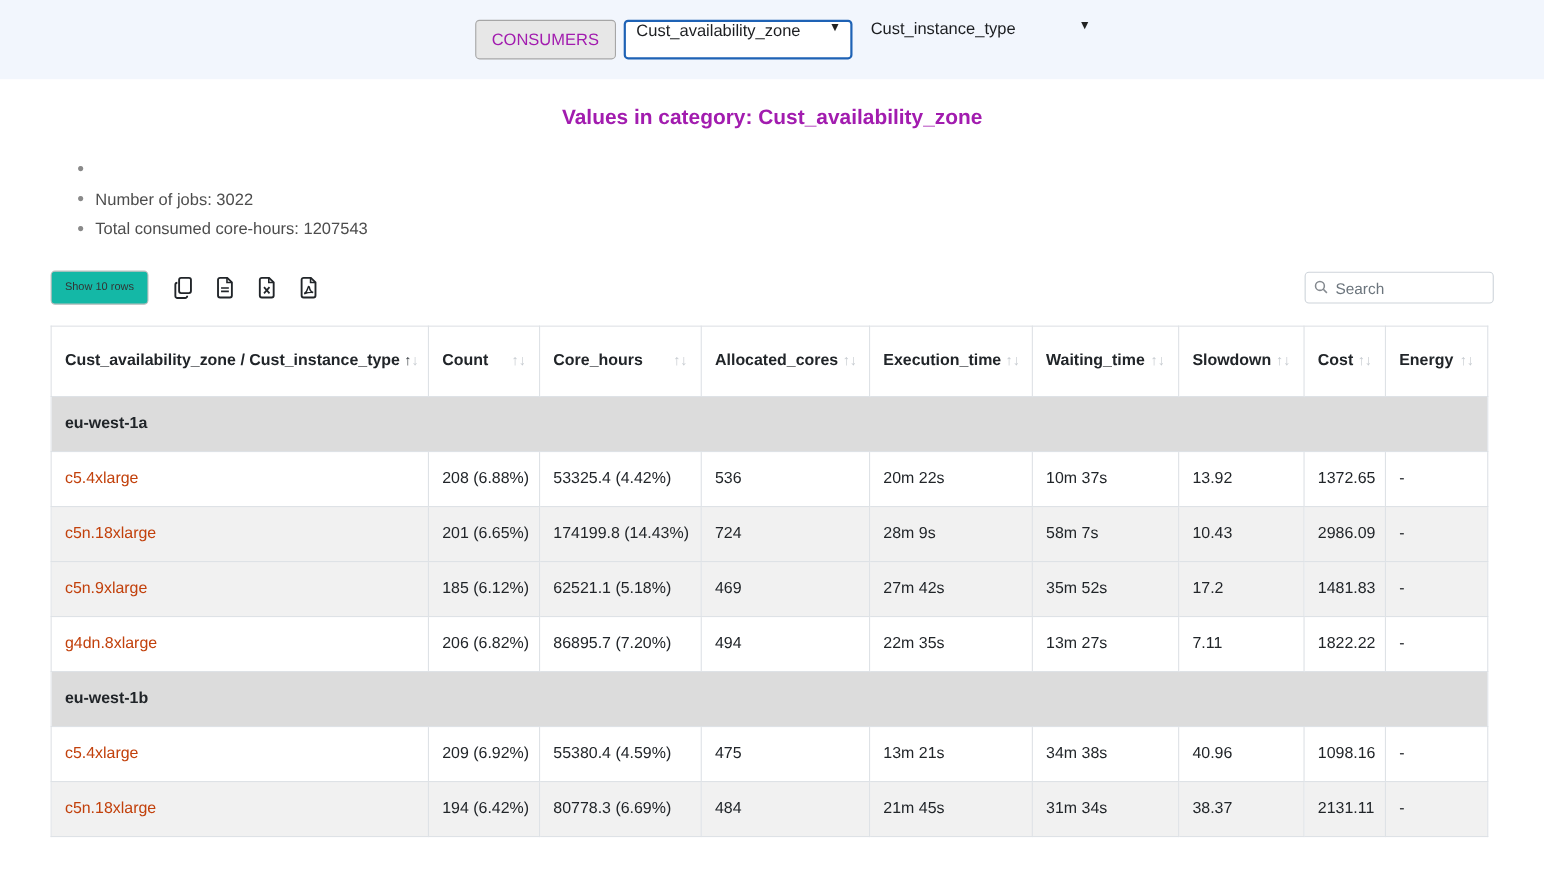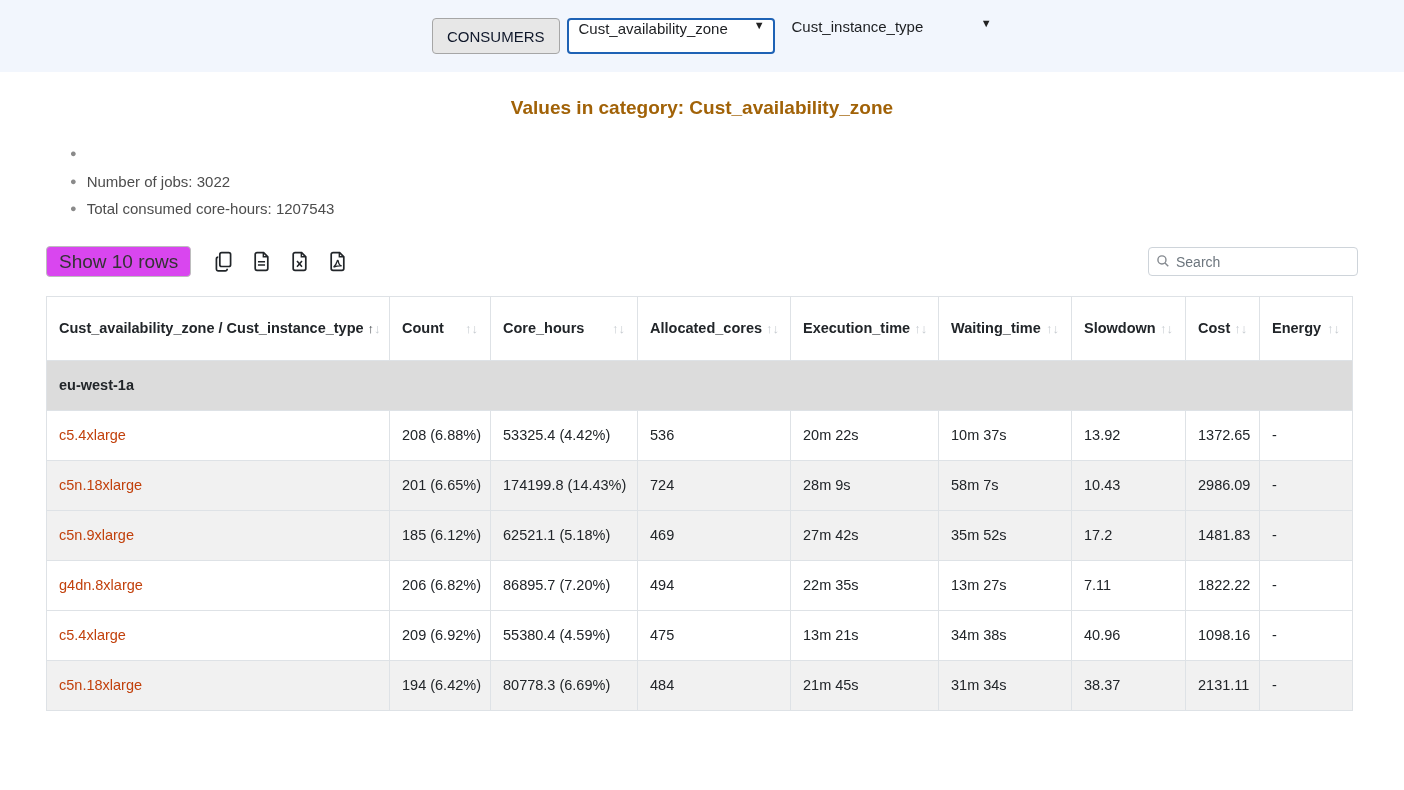--- a/index.html
+++ b/index.html
@@ -19,21 +19,21 @@
     align-items: center;
     padding-left: 432px;
   }
   .consumers-btn {
     height: 36px;
     padding: 0 14px;
     background: #e7e7e7;
     border: 1px solid #a6a6a6;
     border-radius: 4px;
     font-size: 15px;
-    color: #0f172a;
+    color: #a21caf;
     cursor: pointer;
     font-family: "Liberation Sans", sans-serif;
   }
   .select-box {
     height: 36px;
     display: flex;
     justify-content: space-between;
     cursor: pointer;
     font-size: 15px;
     color: #1c1e21;
@@ -58,21 +58,21 @@
     color: #222;
     line-height: 1;
   }
 
   
   .page-title {
     margin-top: 25px;
     text-align: center;
     font-size: 19px;
     font-weight: bold;
-    color: #a16207;
+    color: #a21caf;
   }
   .stats-list {
     margin: 24px 0 0 70px;
     list-style: none;
   }
   .stats-list li {
     display: flex;
     align-items: baseline;
     font-size: 15px;
     color: #4d4d4d;
@@ -90,24 +90,24 @@
   .toolbar {
     margin: 21px 46px 0 46px;
     display: flex;
     align-items: center;
     justify-content: space-between;
   }
   .toolbar-left { display: flex; align-items: center; }
   .show-rows-btn {
     height: 31px;
     padding: 0 12px;
-    background: #d946ef;
+    background: #14b8a6;
     border: 1px solid #bdbdbd;
     border-radius: 4px;
-    font-size: 19px;
+    font-size: 10px;
     color: #333;
     cursor: pointer;
     font-family: "Liberation Sans", sans-serif;
   }
   .export-group { display: flex; align-items: center; margin-left: 13px; }
   .icon-btn {
     width: 38px; height: 34px;
     background: transparent;
     border: none;
     display: flex;
@@ -116,21 +116,21 @@
     cursor: pointer;
   }
   .icon-btn svg { display: block; }
 
   .search-wrap { position: relative; }
   .search-wrap svg {
     position: absolute;
     left: 8px; top: 7px;
   }
   .search-input {
-    width: 210px;
+    width: 172px;
     height: 29px;
     border: 1px solid #ced4da;
     border-radius: 4px;
     padding: 0 8px 0 27px;
     font-size: 14px;
     color: #15803d;
     font-family: "Liberation Sans", sans-serif;
     outline: none;
     background: #fff;
   }
@@ -378,20 +378,23 @@
         <td class="value-cell"><a href="#">g4dn.8xlarge</a></td>
         <td class="value-cell">206 (6.82%)</td>
         <td class="value-cell">86895.7 (7.20%)</td>
         <td class="value-cell">494</td>
         <td class="value-cell">22m 35s</td>
         <td class="value-cell">13m 27s</td>
         <td class="value-cell">7.11</td>
         <td class="value-cell">1822.22</td>
         <td class="value-cell">-</td>
       </tr>
+      <tr class="group-row">
+        <td colspan="9">eu-west-1b</td>
+      </tr>
       <tr class="">
         <td class="value-cell"><a href="#">c5.4xlarge</a></td>
         <td class="value-cell">209 (6.92%)</td>
         <td class="value-cell">55380.4 (4.59%)</td>
         <td class="value-cell">475</td>
         <td class="value-cell">13m 21s</td>
         <td class="value-cell">34m 38s</td>
         <td class="value-cell">40.96</td>
         <td class="value-cell">1098.16</td>
         <td class="value-cell">-</td>

